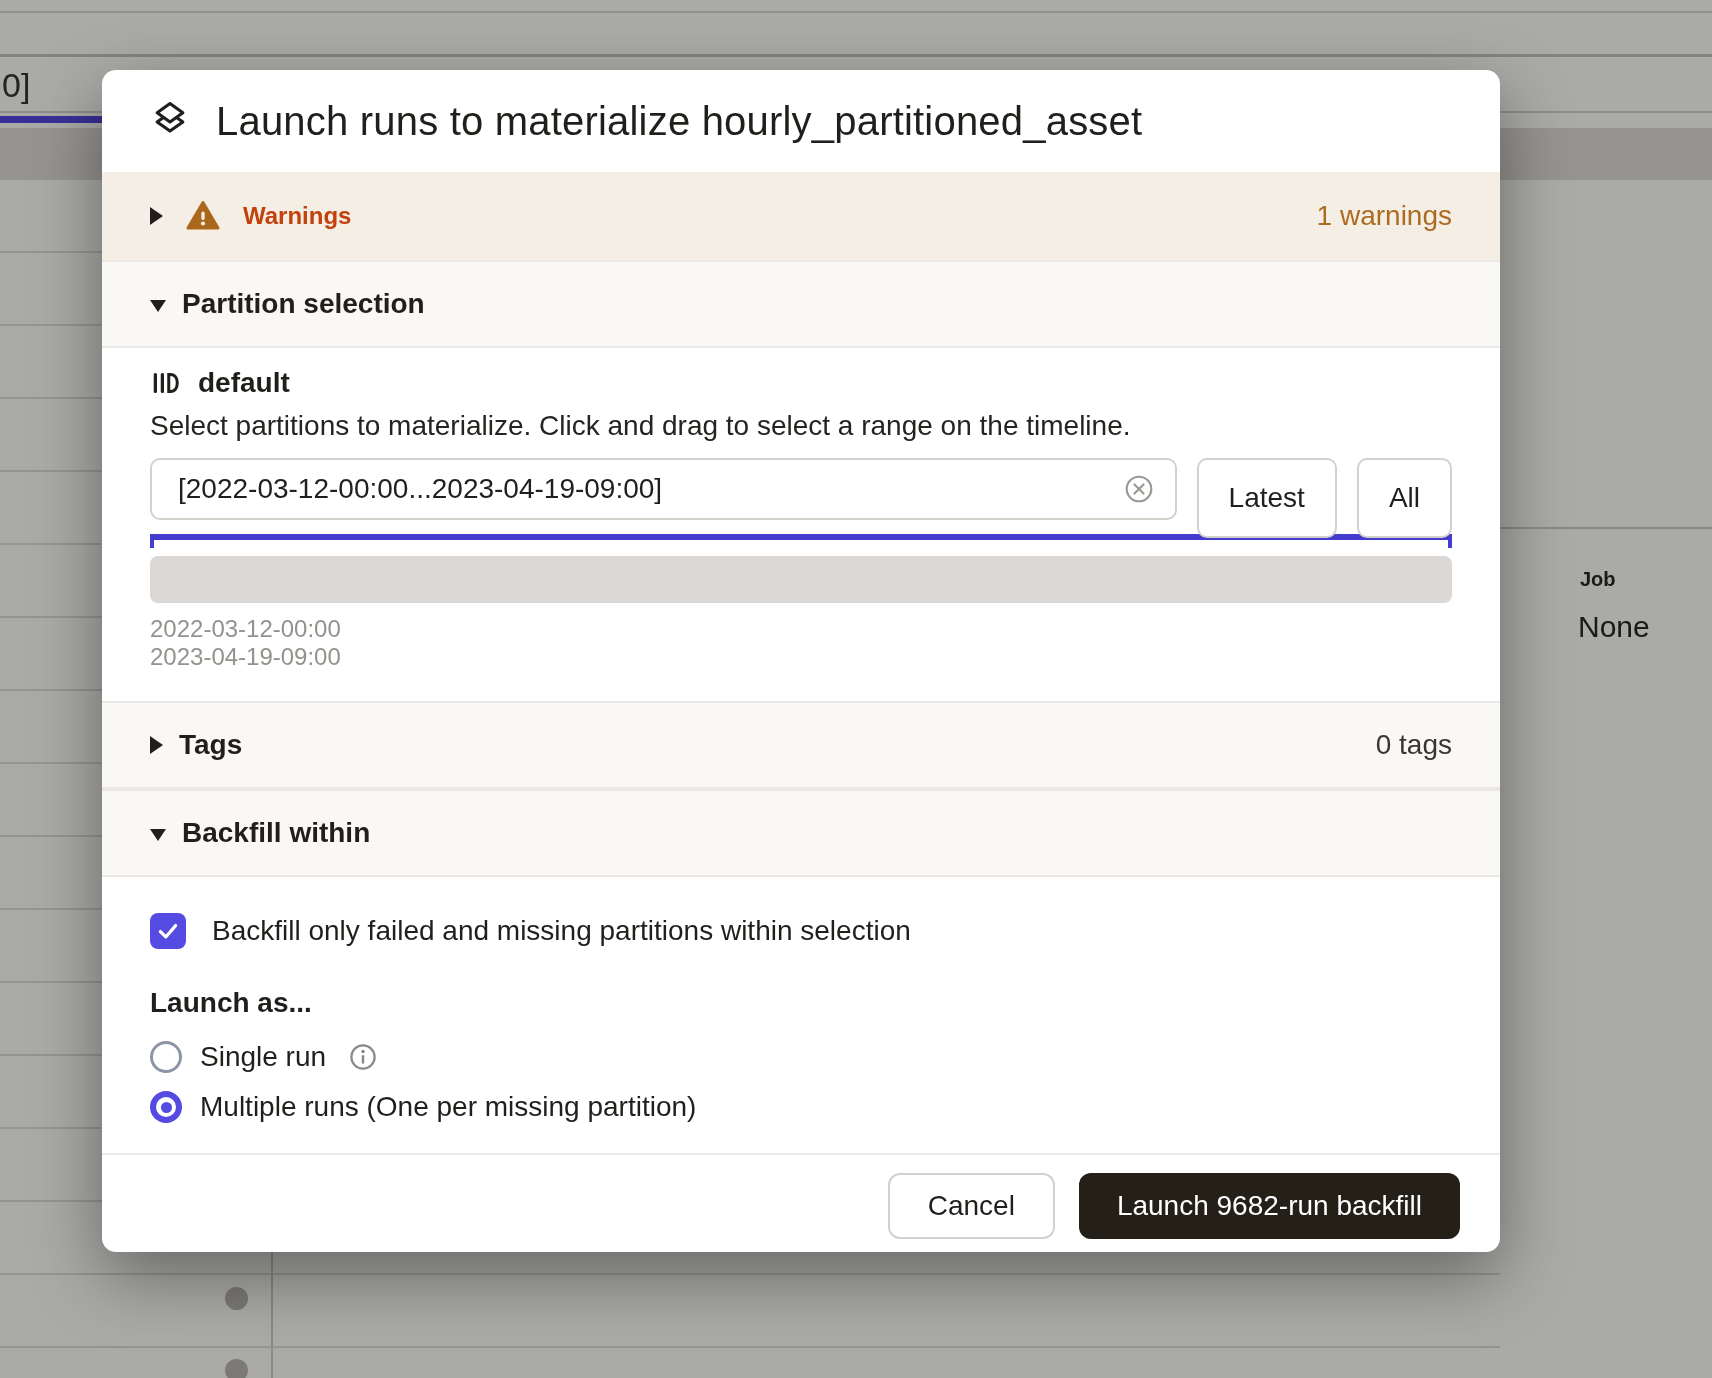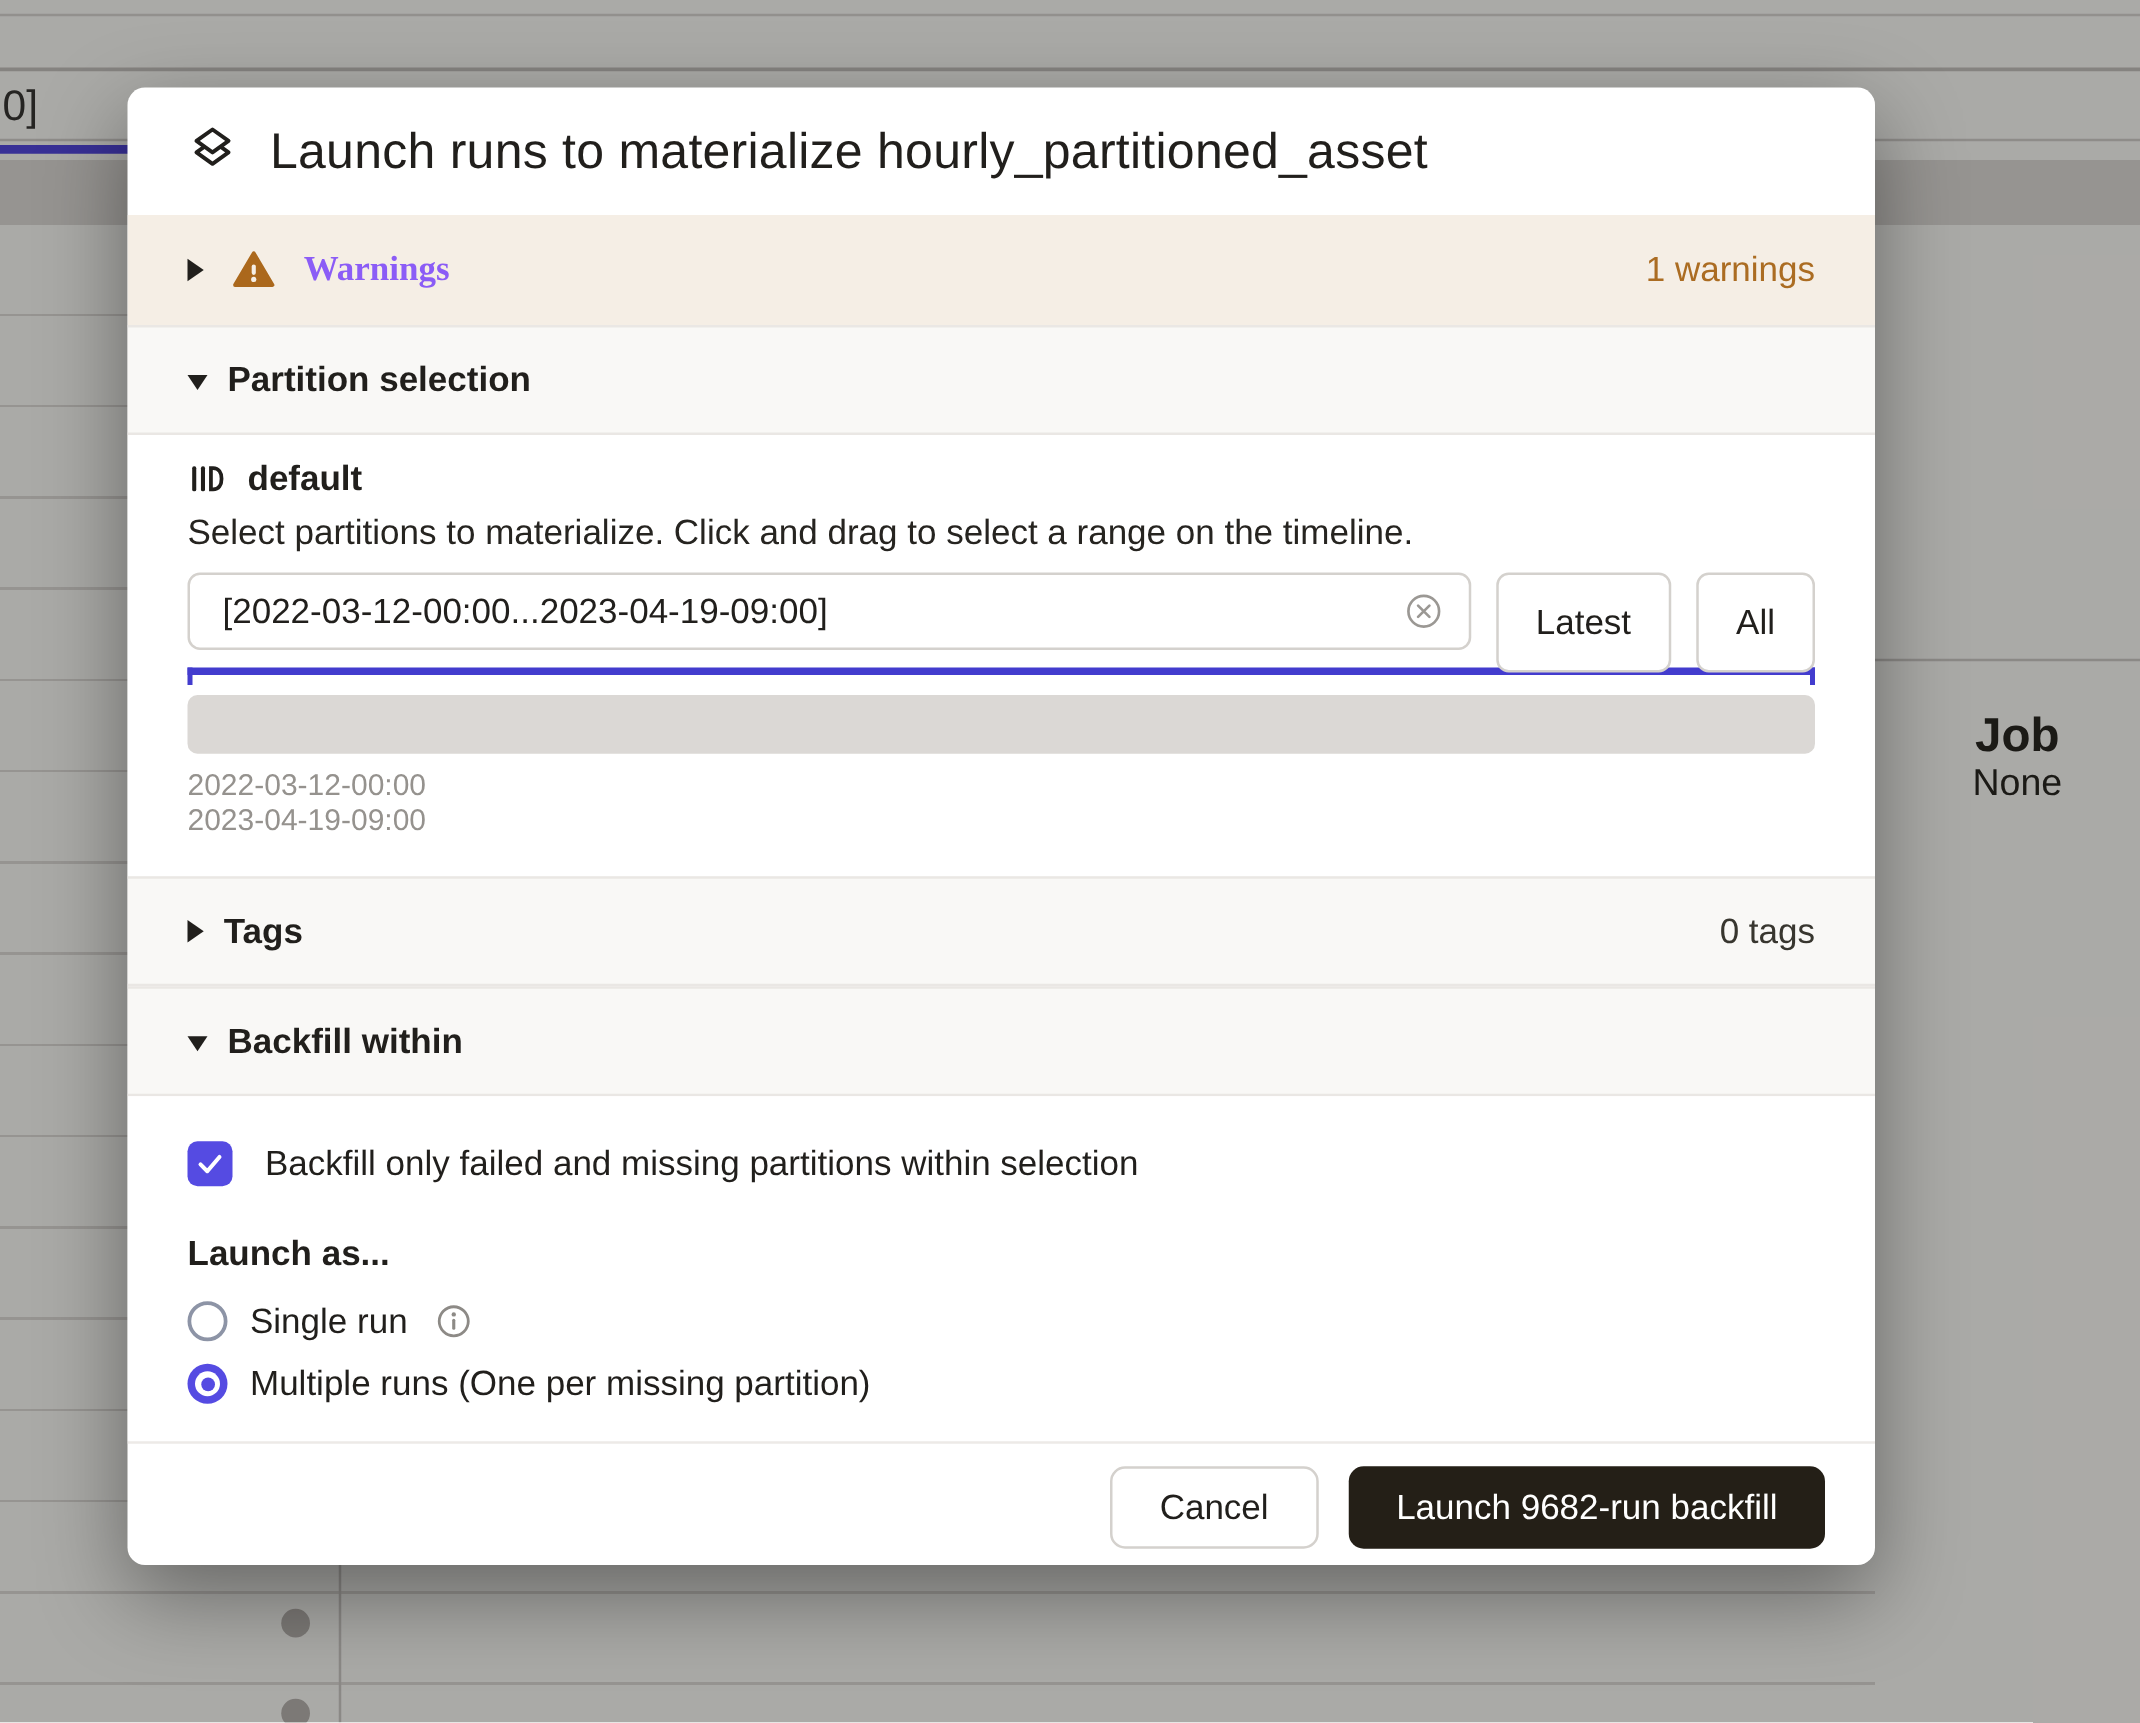--- a/index.html
+++ b/index.html
@@ -15,36 +15,36 @@
   .bg-purple-line { position:absolute; left:0; top:116px; width:430px; height:7px; background:#4f43dd; }
   .bg-bar { position:absolute; left:0; top:128px; width:100%; height:52px; background:#dbd8d5; }
   .bg-rows { position:absolute; left:0; top:180px; width:1500px; height:1198px;
              background:repeating-linear-gradient(to bottom, transparent 0 71px, #dcd9d6 71px 73px); }
   .bg-vline { position:absolute; left:271px; top:1186px; width:2px; height:192px; background:#cbc8c5; }
   .bg-dot { position:absolute; width:23px; height:23px; border-radius:50%; background:#b5b1ad; }
   .bg-dot.d1 { left:225px; top:1287px; }
   .bg-dot.d2 { left:225px; top:1359px; }
   .bg-right-panel { position:absolute; left:1500px; top:0; width:212px; height:100%; }
   .bg-right-hline { position:absolute; left:0; top:527px; width:212px; height:2px; background:#cbc8c5; }
-  .bg-job-header { position:absolute; left:80px; top:568px; font-size:38px; font-weight:700; color:#25231f; }
+  .bg-job-header { position:absolute; left:80px; top:568px; font-size:20px; font-weight:700; color:#25231f; }
   .bg-job-value { position:absolute; left:78px; top:610px; font-size:30px; color:#25231f; }
   .bg-overlay { position:absolute; inset:0; background:rgba(10,8,5,0.33); }
 
   
   .modal { position:absolute; left:102px; top:70px; width:1398px; height:1182px;
            background:#ffffff; border-radius:14px; overflow:hidden;
            box-shadow:0 24px 70px rgba(0,0,0,0.4);
            display:flex; flex-direction:column; }
 
   .modal-header { height:102px; flex:0 0 auto; display:flex; align-items:center; gap:24px; padding:0 46px; }
   .modal-title { font-size:40px; font-weight:500; color:#211f1c; letter-spacing:0.2px; }
 
   .warnings-row { height:88px; flex:0 0 auto; background:#f5eee5; display:flex; align-items:center; padding:0 48px; }
   .warnings-left { display:flex; align-items:center; gap:22px; }
-  .warnings-label { font-size:28px; font-weight:600; color:#8b5cf6;font-family:Liberation Serif, serif; }
+  .warnings-label { font-size:24px; font-weight:600; color:#c2410c; }
   .warnings-count { margin-left:auto; font-size:28px; color:#ab6c22; }
 
   .section-header { height:88px; flex:0 0 auto; background:#f9f8f6; border-top:2px solid #eae7e4;
                     border-bottom:2px solid #eae7e4; display:flex; align-items:center; gap:16px; padding:0 48px; }
   .section-title { font-size:28px; font-weight:600; color:#211f1c; }
   .section-count { margin-left:auto; font-size:28px; color:#38362f; }
 
   .caret-right { width:0; height:0; border-left:13px solid #211f1c; border-top:9px solid transparent;
                  border-bottom:9px solid transparent; }
   .caret-down { width:0; height:0; border-top:12px solid #211f1c; border-left:8px solid transparent;

